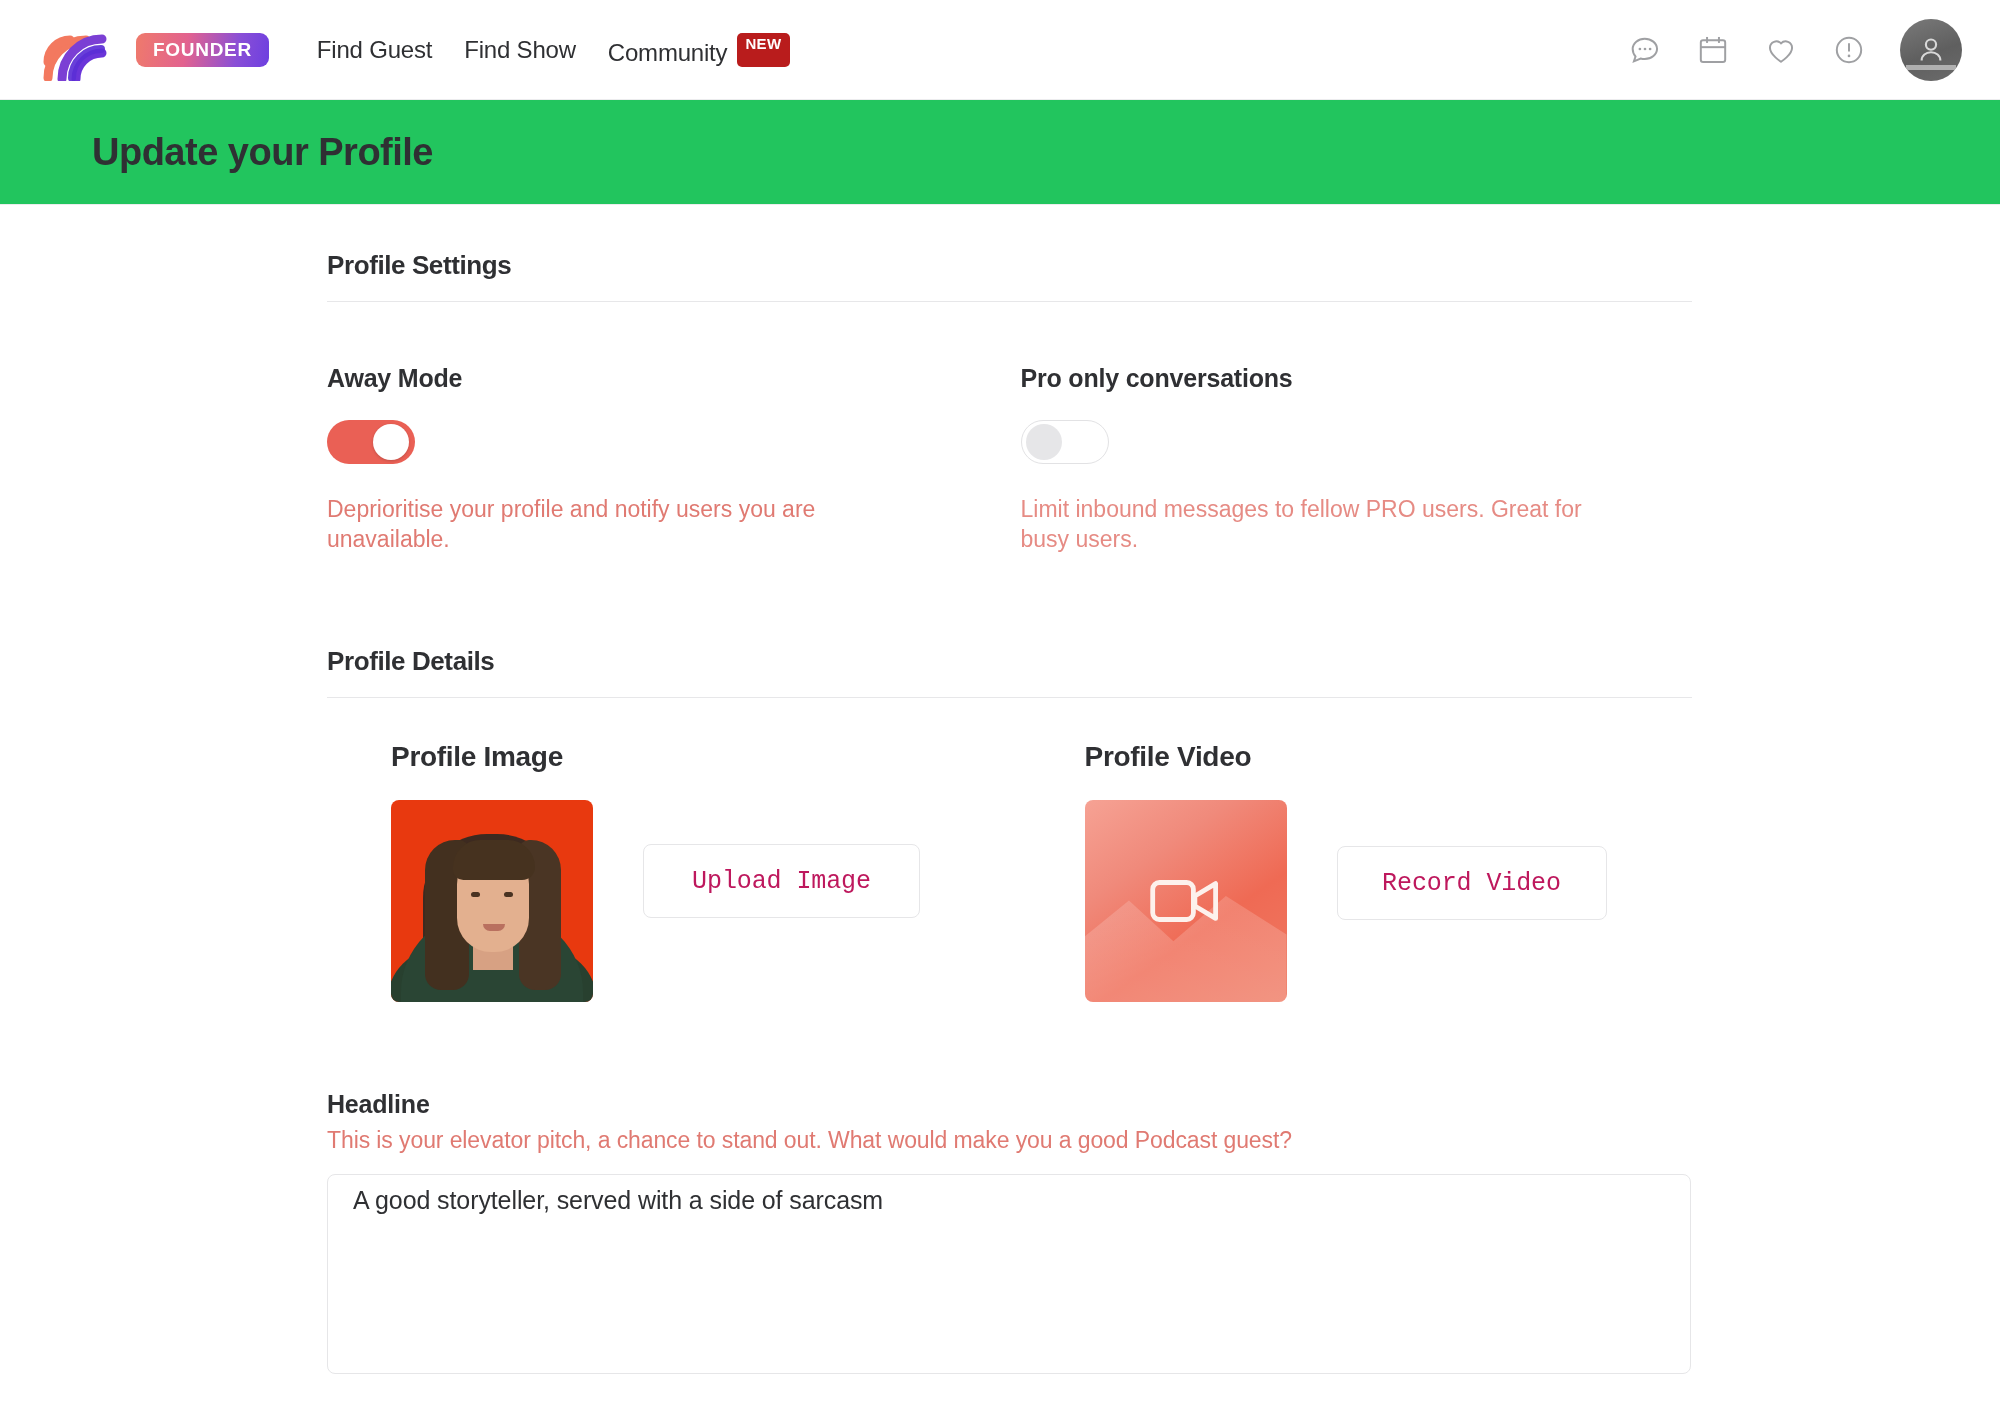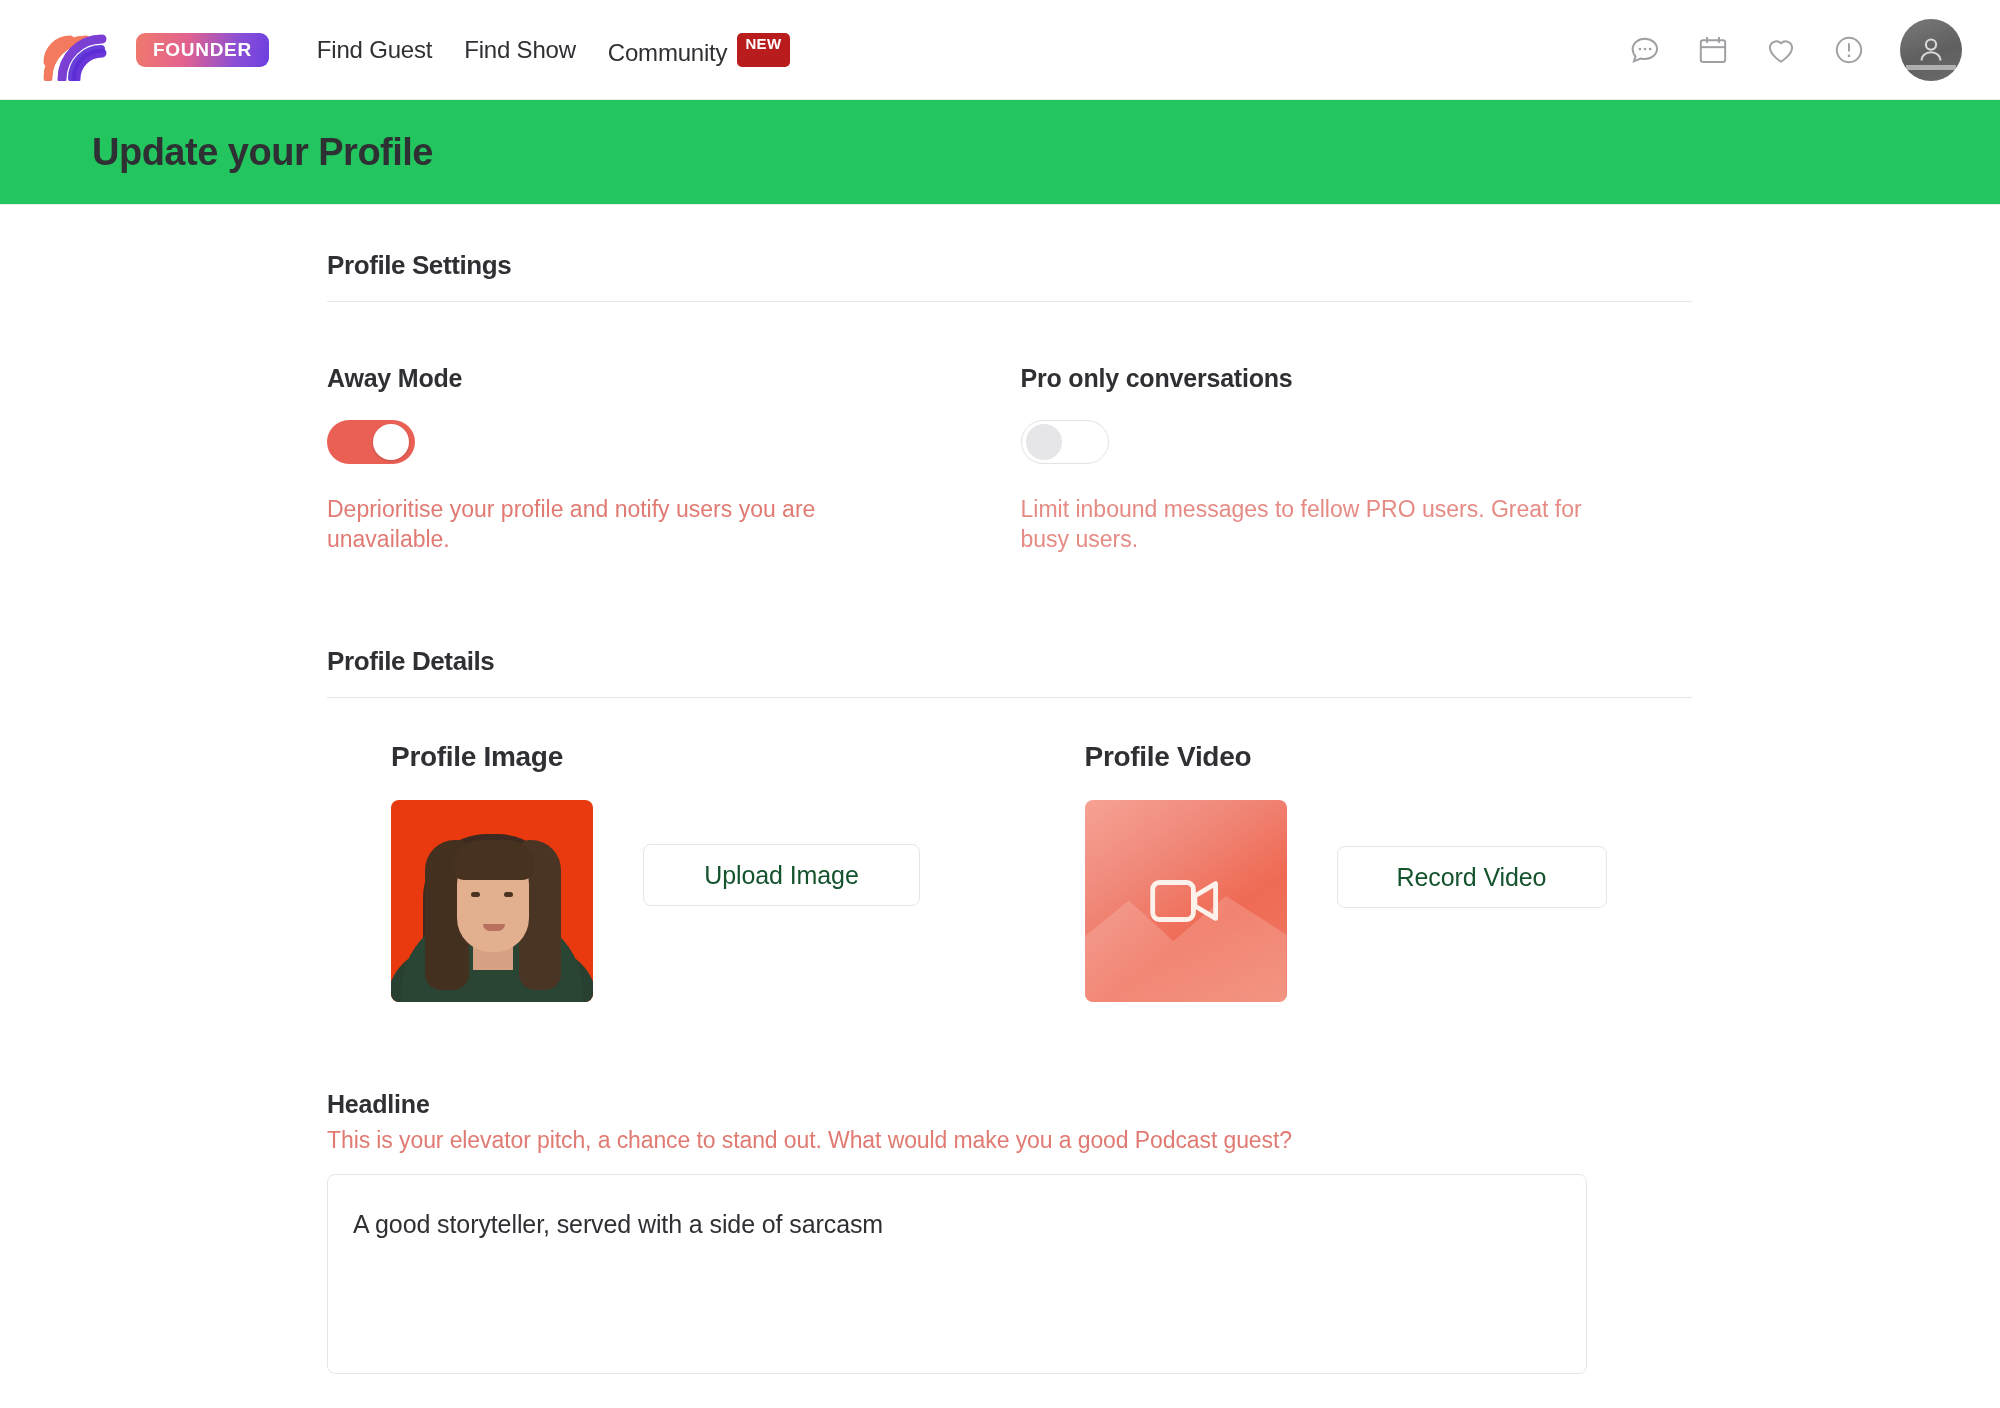--- a/index.html
+++ b/index.html
@@ -254,56 +254,56 @@
     height: 56%;
     background: linear-gradient(180deg, rgba(255,255,255,.16) 0%, rgba(255,255,255,.20) 100%);
     clip-path: polygon(0 42%, 22% 10%, 44% 46%, 70% 6%, 100% 40%, 100% 100%, 0 100%);
   }
   .video-icon { width: 74px; height: 74px; color: #fdf1ec; position: relative; z-index: 2; }
 
   .media-btn {
     margin-left: 50px;
     margin-top: 44px;
     min-width: 277px;
-    height: 62px;
+    height: 74px;
     border: 1px solid #e6e6e8;
     border-radius: 8px;
     background: #ffffff;
     display: flex;
     align-items: center;
     justify-content: center;
     font-size: 25px;
-    color: #14532d;
+    color: #be185d;
     cursor: pointer;
-    font-family: Liberation Sans, sans-serif;
+    font-family: Liberation Mono, monospace;
     letter-spacing: -0.1px;
   }
   .media-btn.video { margin-top: 46px; min-width: 270px; }
 
   .headline-block { margin-top: 88px; }
   .headline-label {
     font-size: 25px;
     font-weight: 700;
     color: #2f3033;
     letter-spacing: -0.2px;
   }
   .headline-hint {
     margin-top: 8px;
     font-size: 23px;
     color: #e07a72;
     letter-spacing: -0.1px;
   }
   .headline-input {
     margin-top: 20px;
-    width: 1260px;
+    width: 1364px;
     height: 200px;
     border: 1px solid #e6e6e8;
     border-radius: 8px;
     background: #ffffff;
-    padding: 32px 25px;
+    padding: 8px 25px;
     font-size: 25px;
     color: #2f3033;
     font-family: "Liberation Sans", sans-serif;
     resize: none;
     outline: none;
     line-height: 1.4;
     letter-spacing: -0.1px;
   }
 
   

